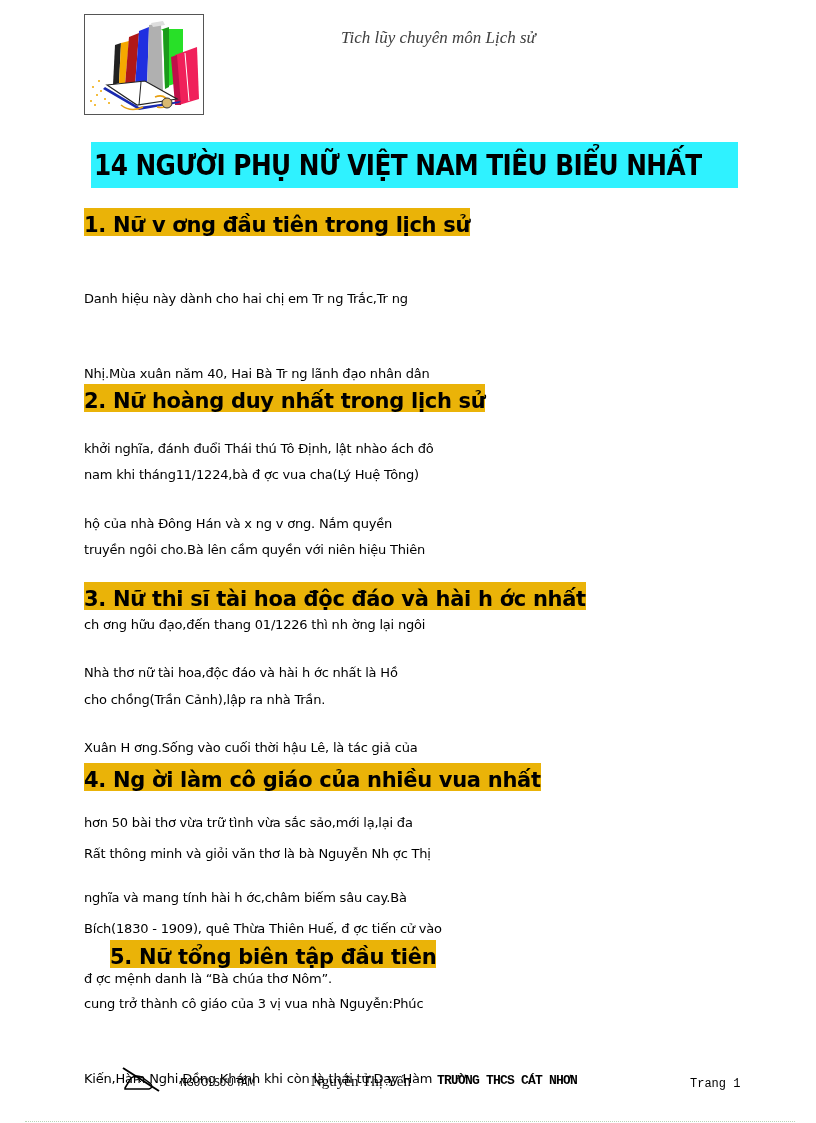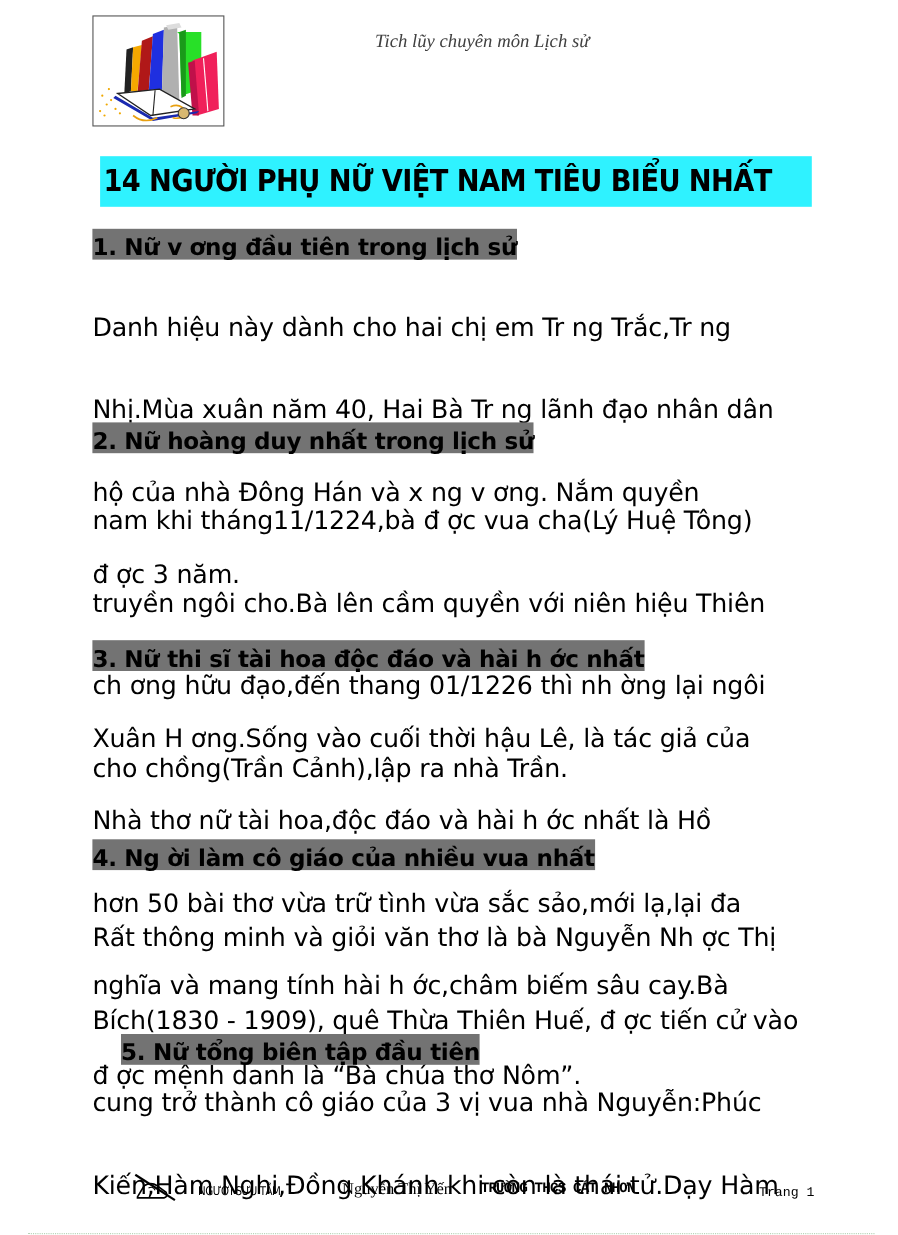--- a/index.html
+++ b/index.html
@@ -2,22 +2,22 @@
 <html><head>
 <meta charset="utf-8">
 <style>
   html, body { margin: 0; padding: 0; background: #ffffff; }
   body { width: 816px; height: 1123px; position: relative; overflow: hidden; font-family: "DejaVu Sans", sans-serif; color: #000; }
   .logo-box { position: absolute; left: 84px; top: 14px; width: 120px; height: 101px; border: 1px solid #555; box-sizing: border-box; background: #fff; overflow: hidden; }
   .header-caption { position: absolute; left: 341px; top: 28px; font-family: "Liberation Serif", serif; font-style: italic; font-size: 17px; color: #404040; }
   .title-band { position: absolute; left: 91px; top: 142px; width: 647px; height: 46px; background: #2ff2ff; }
   .title-text { position: absolute; left: 94px; top: 146px; width: 644px; font-family: "DejaVu Sans", sans-serif; font-weight: bold; font-size: 27.5px; letter-spacing: -0.6px; line-height: 38px; white-space: nowrap; transform: scaleX(0.9); transform-origin: left center; }
   .section { position: absolute; left: 84px; width: 660px; }
-  .sec-heading { display: inline-block; background: #737373; font-weight: bold; font-size: 21px; line-height: 22px; padding-top: 6px; white-space: nowrap; letter-spacing: -0.3px; }
-  .sec-body { font-size: 23px; line-height: 25px; letter-spacing: -0.2px; white-space: pre-wrap; }
+  .sec-heading { display: inline-block; background: #eab308; font-weight: bold; font-size: 21px; line-height: 22px; padding-top: 6px; white-space: nowrap; letter-spacing: -0.3px; }
+  .sec-body { font-size: 13px; line-height: 25px; letter-spacing: -0.2px; white-space: pre-wrap; }
   .sec-body .line { display: block; white-space: nowrap; }
   .footer { position: absolute; top: 1066px; left: 0; width: 816px; height: 30px; }
   .footer .pen { position: absolute; left: 121px; top: 0; width: 42px; height: 26px; }
   .footer .collector-label { position: absolute; left: 180px; top: 10px; font-family: "DejaVu Sans", sans-serif; font-size: 11px; letter-spacing: -0.5px; transform: scaleX(0.85); transform-origin: left center; }
   .footer .author { position: absolute; left: 311px; top: 7px; font-family: "Liberation Serif", serif; font-size: 15px; }
   .footer .school { position: absolute; left: 437px; top: 7px; font-family: "Liberation Mono", monospace; font-weight: bold; font-size: 13px; letter-spacing: -0.8px; }
   .footer .page-num { position: absolute; left: 690px; top: 11px; font-family: Liberation Mono, monospace; font-size: 12px; }
   .page-edge { position: absolute; left: 25px; top: 1121px; width: 770px; border-top: 1px dotted #b8d4b8; }
 </style>
 </head>
@@ -62,40 +62,41 @@
 <div class="header-caption">Tich lũy chuyên môn Lịch sử</div>
 
 <div class="title-band"></div>
 <div class="title-text">14 NGƯỜI PHỤ NỮ VIỆT NAM TIÊU BIỂU NHẤT</div>
 
 <div class="section" style="top:208px;">
   <div class="sec-heading">1. Nữ v   ơng đầu tiên trong lịch sử</div>
   <div class="sec-body">
     <span class="line">Danh hiệu này dành cho hai chị em Tr   ng Trắc,Tr   ng</span>
     <span class="line">Nhị.Mùa xuân năm 40, Hai Bà Tr   ng lãnh đạo nhân dân</span>
+    <span class="line">khởi nghĩa, đánh đuổi Thái thú Tô Định, lật nhào ách đô</span>
     <span class="line">hộ của nhà Đông Hán và x   ng v   ơng. Nắm quyền</span>
     <span class="line">đ   ợc 3 năm.</span>
   </div>
 </div>
 
 <div class="section" style="top:384px;">
   <div class="sec-heading">2. Nữ hoàng duy nhất trong lịch sử</div>
   <div class="sec-body">
     <span class="line">nam khi tháng11/1224,bà đ   ợc vua cha(Lý Huệ Tông)</span>
     <span class="line">truyền ngôi cho.Bà lên cầm quyền với niên hiệu Thiên</span>
     <span class="line">ch   ơng hữu đạo,đến thang 01/1226  thì nh   ờng lại ngôi</span>
     <span class="line">cho chồng(Trần Cảnh),lập ra nhà Trần.</span>
   </div>
 </div>
 
 <div class="section" style="top:582px;">
   <div class="sec-heading">3. Nữ thi sĩ tài hoa độc đáo và hài h   ớc nhất</div>
   <div class="sec-body">
+    <span class="line">Nhà thơ nữ tài hoa,độc đáo và hài h   ớc nhất là Hồ</span>
     <span class="line">Xuân H   ơng.Sống vào cuối thời hậu Lê, là tác giả của</span>
-    <span class="line">Nhà thơ nữ tài hoa,độc đáo và hài h   ớc nhất là Hồ</span>
     <span class="line">hơn 50 bài thơ vừa trữ tình vừa sắc sảo,mới lạ,lại đa</span>
     <span class="line">nghĩa và mang tính hài h   ớc,châm biếm sâu cay.Bà</span>
     <span class="line" style="margin-top:6px;">đ   ợc mệnh danh là “Bà chúa thơ Nôm”.</span>
   </div>
 </div>
 
 <div class="section" style="top:763px;">
   <div class="sec-heading">4. Ng   ời làm cô giáo của nhiều vua nhất</div>
   <div class="sec-body">
     <span class="line">Rất thông minh và giỏi văn thơ là bà Nguyễn Nh   ợc Thị</span>

